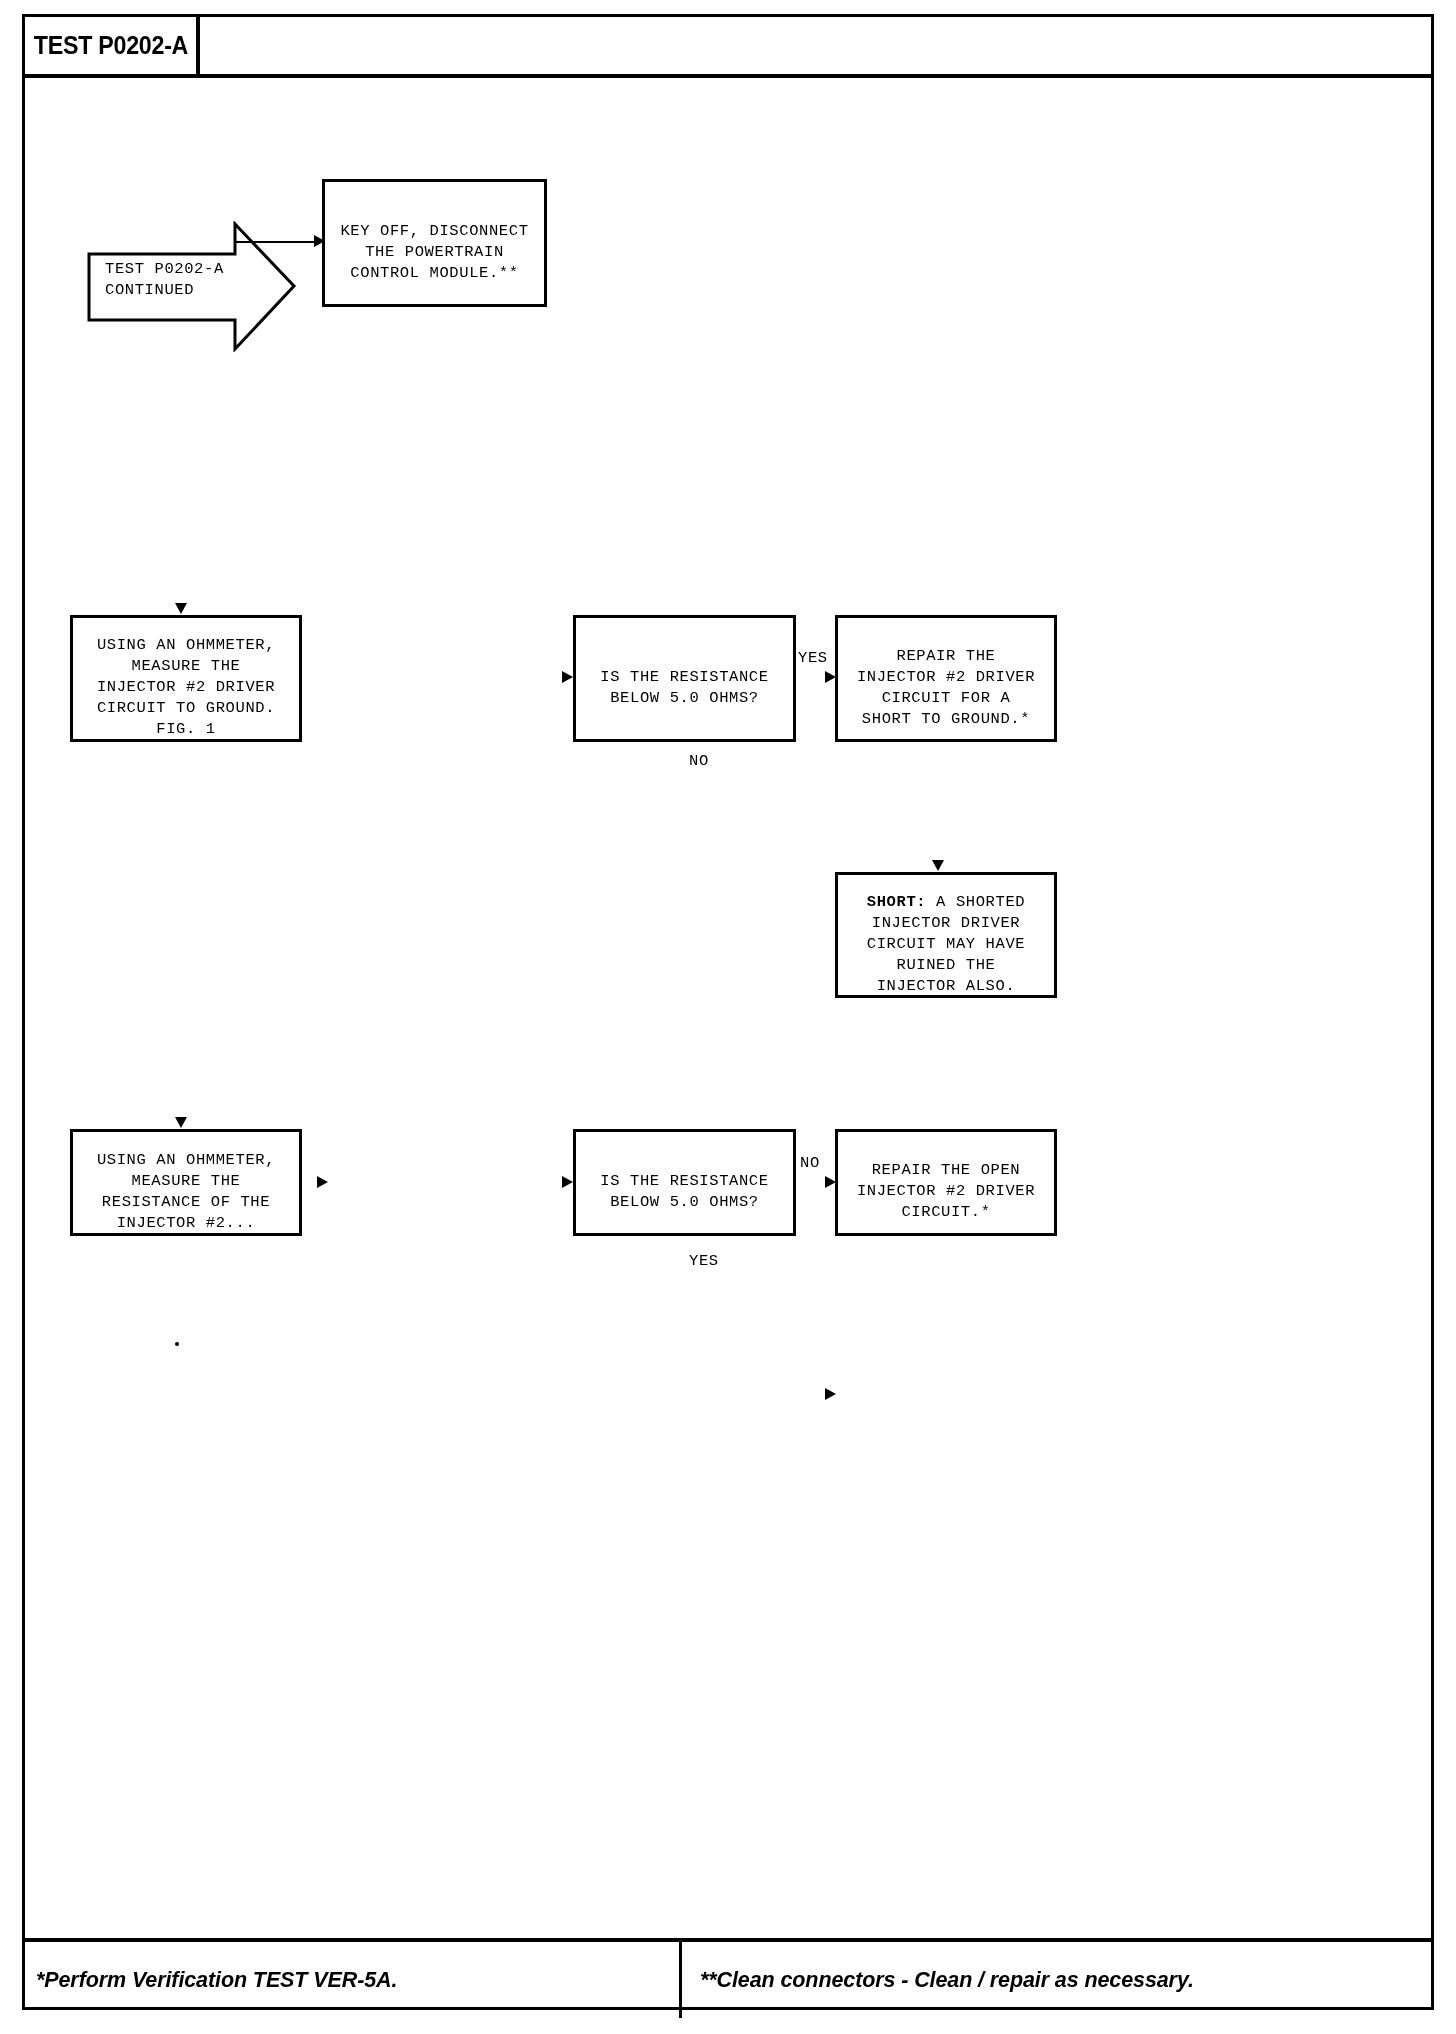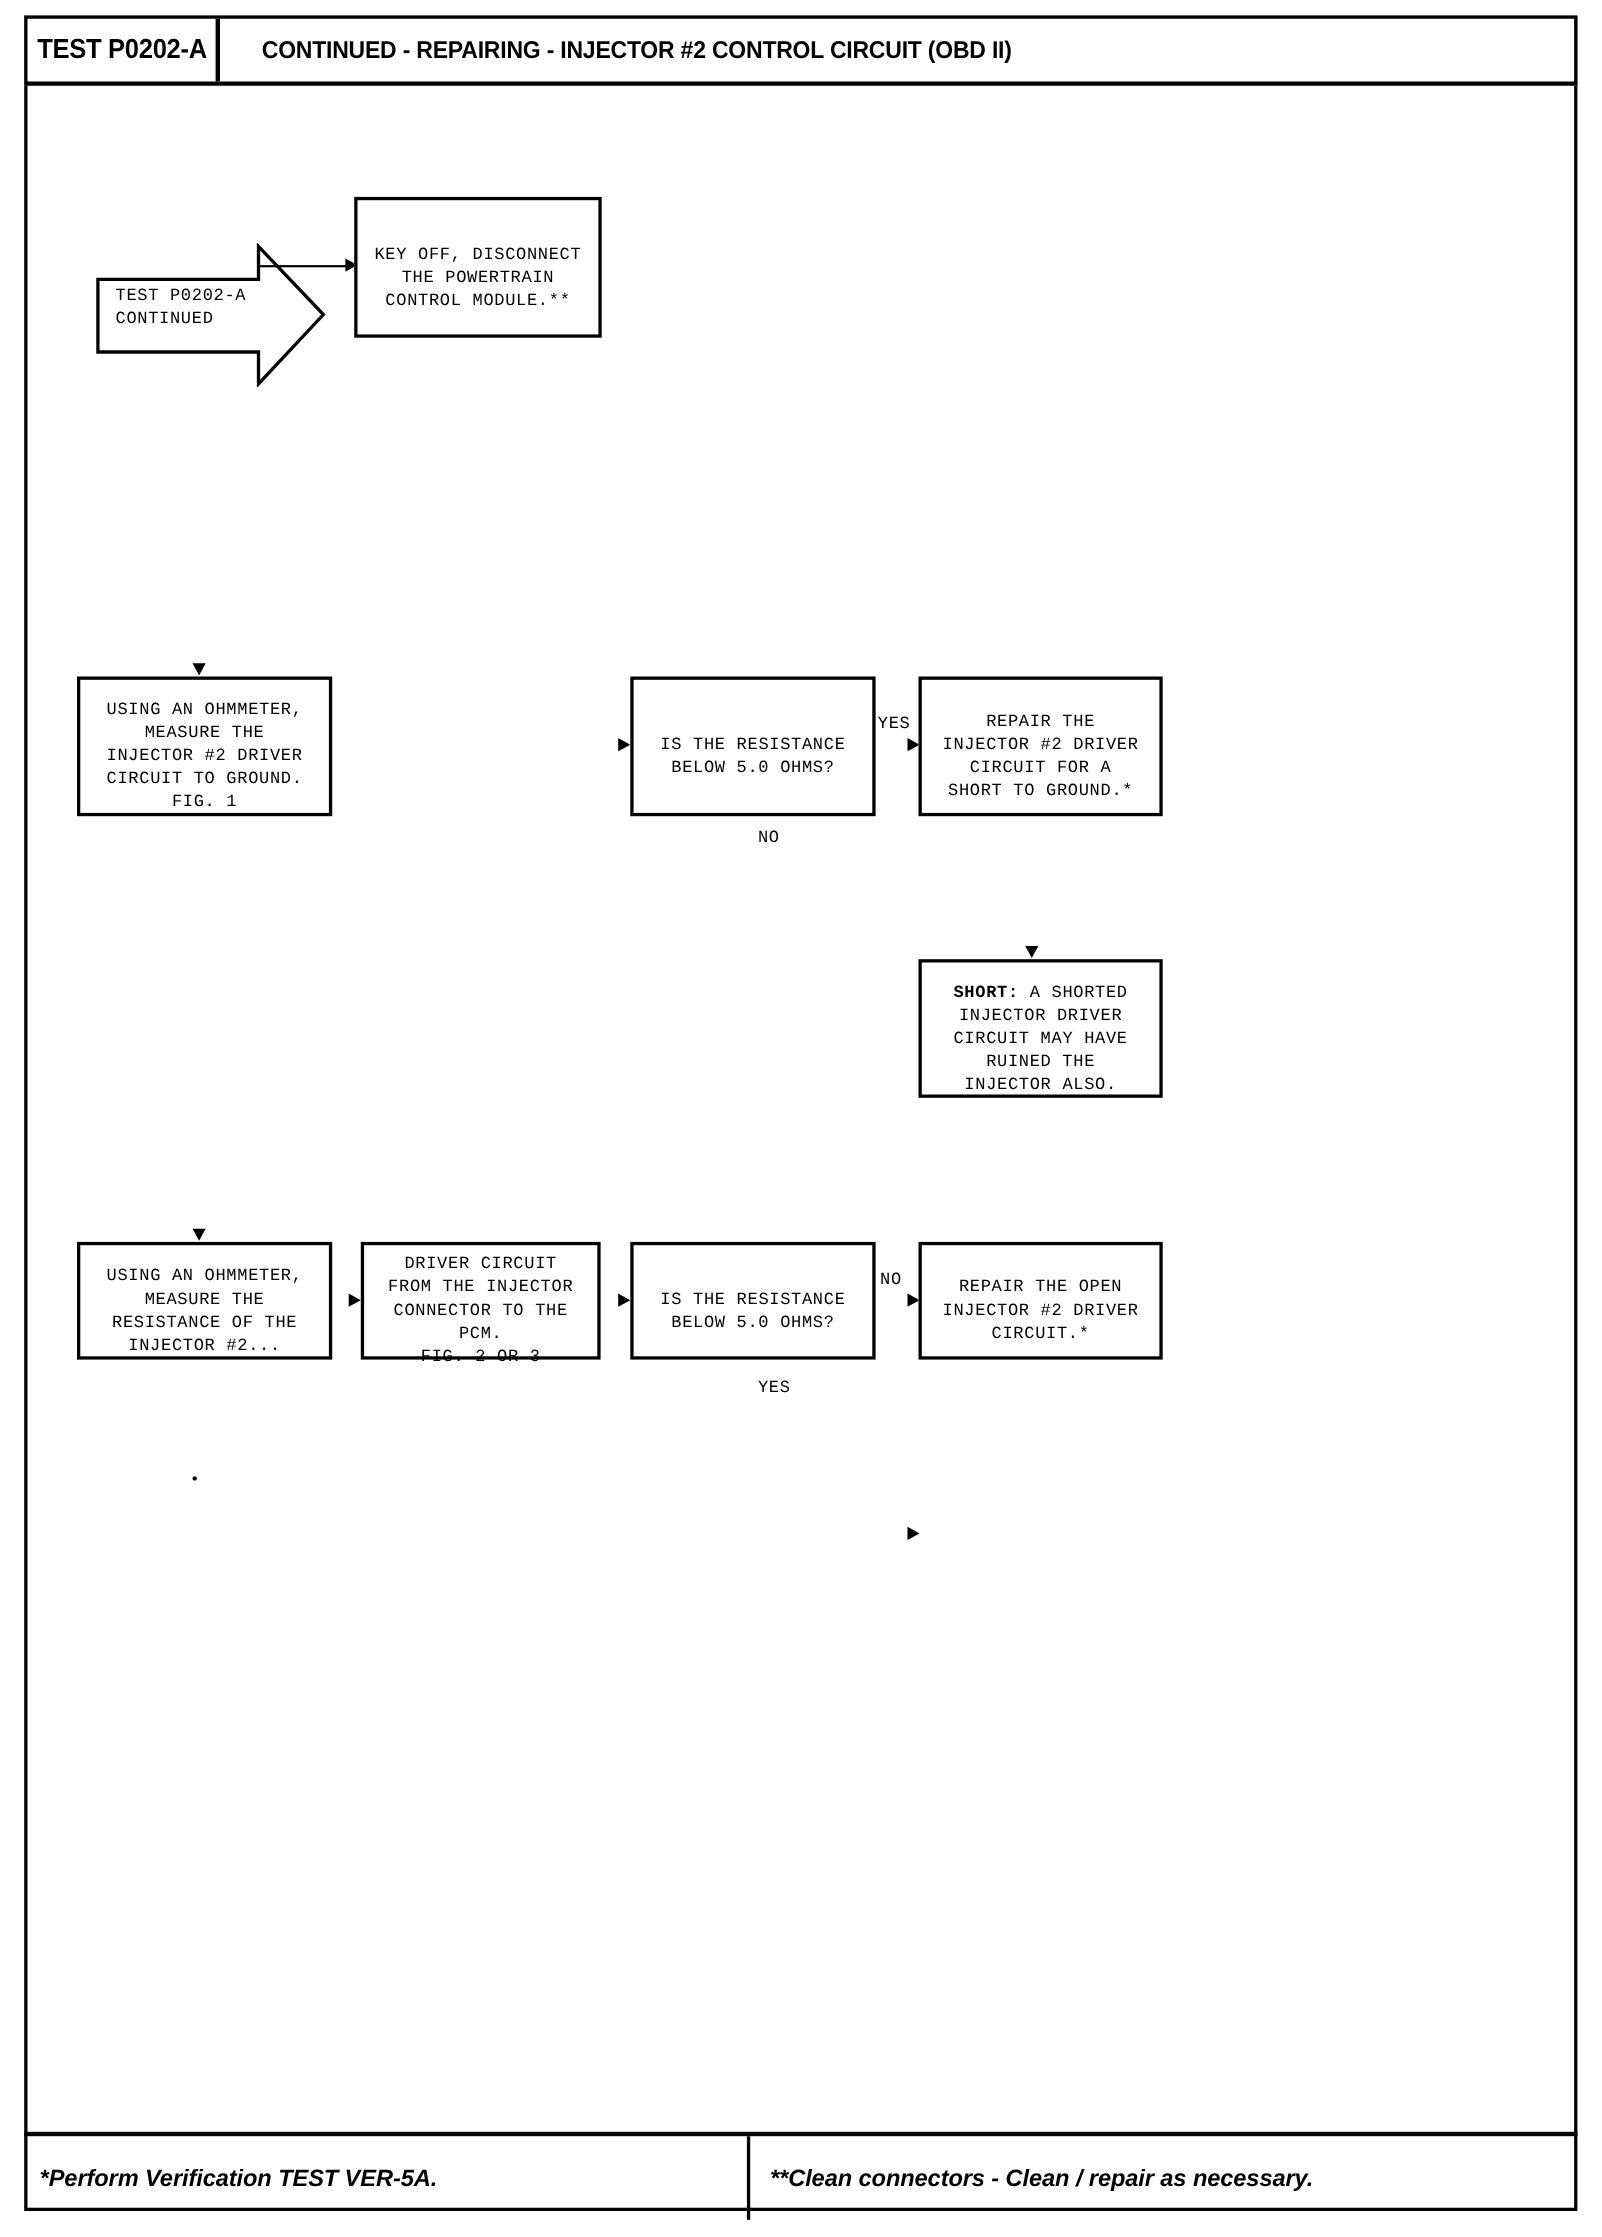--- a/index.html
+++ b/index.html
@@ -154,23 +154,20 @@
 </style>
 </head>
 <body>
 
 <div id="page-frame"></div>
 
 <div id="header-band">
   <div id="test-id-cell">
     <span id="test-id-label">TEST P0202-A</span>
   </div>
-  <div id="header-title-cell">
-    <span id="header-title">CONTINUED - REPAIRING - INJECTOR #2 CONTROL CIRCUIT (OBD II)</span>
-  </div>
 </div>
 
 <div id="chart-canvas">
 
   <div id="start-shape">
     <svg width="210" height="131" viewBox="0 0 210 131">
       <polygon points="2,33 148,33 148,3 207,65 148,128 148,99 2,99" fill="#ffffff" stroke="#000000" stroke-width="3"></polygon>
     </svg>
   </div>
   <div id="start-label">TEST P0202-A
@@ -327,27 +324,20 @@
 
   <div class="node" id="node-measure-inj" style="left:45px; top:1047px; width:232px; height:107px;">
     <span class="txt">USING AN OHMMETER,
 MEASURE THE
 RESISTANCE OF THE
 INJECTOR #2...</span>
   </div>
 
   <div class="arrow-r" style="left:292px; top:1094px;"></div>
 
-  <div class="node" id="node-driver-ckt" style="left:303px; top:1047px; width:218px; height:107px;">
-    <span class="txt">DRIVER CIRCUIT
-FROM THE INJECTOR
-CONNECTOR TO THE
-PCM.
-FIG. 2 OR 3</span>
-  </div>
 
   <div class="arrow-r" style="left:537px; top:1094px;"></div>
 
   <div class="node" id="node-q2" style="left:548px; top:1047px; width:223px; height:107px;">
     <span class="txt">IS THE RESISTANCE
 BELOW 5.0 OHMS?</span>
   </div>
 
   <div class="arrow-r" style="left:800px; top:1094px;"></div>
   <div class="branch-label" style="left:775px; top:1072px;">NO</div>

